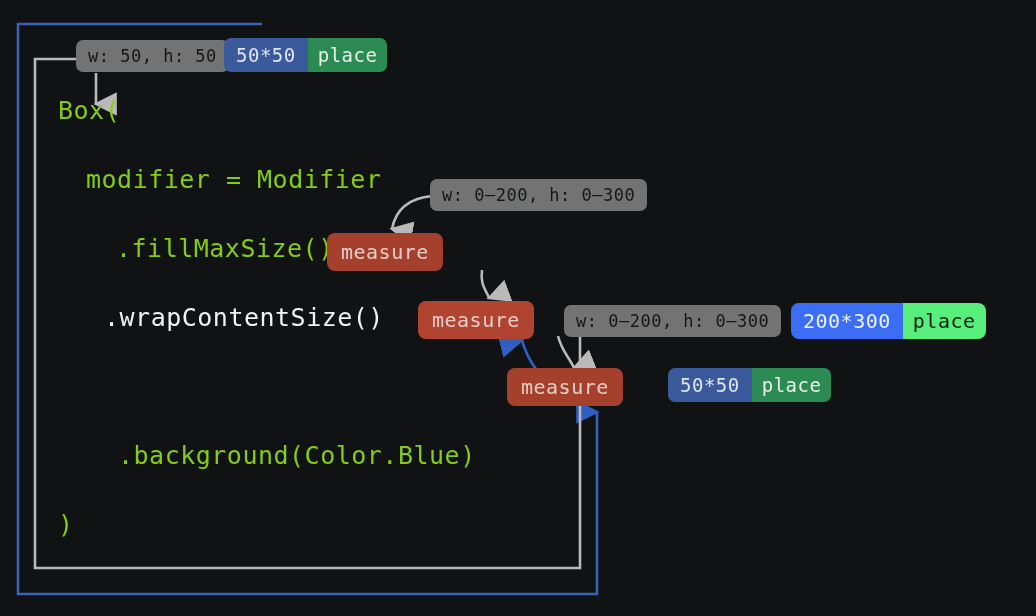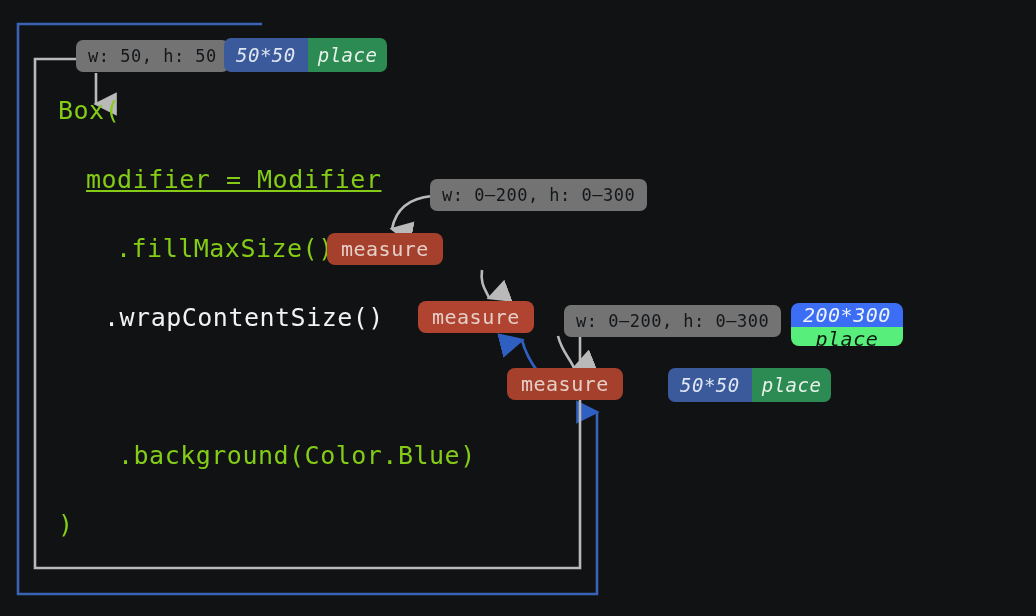--- a/index.html
+++ b/index.html
@@ -40,48 +40,47 @@
     background:#737373;
     color:#14171a;
     padding:0 12px;
     white-space:pre;
   }
   .chip.measure{
     background:#a4402c;
     color:#e6cfc8;
     padding:0 14px;
     font-size:20px;
-    height:32px;
+    height:38px;
     border-radius:8px;
   }
   .chip.measure.bright{background:#b04430;}
 
   
   .placepill{
     position:absolute;
     display:flex;
     height:34px;
     border-radius:7px;
     overflow:hidden;
     font-family:"DejaVu Sans Mono","Liberation Mono",monospace;
     font-size:19px;
     letter-spacing:0.5px;
-    font-style:italic;
   }
   .placepill .sz{
     display:flex;align-items:center;justify-content:center;
     padding:0 12px;
   }
   .placepill .pl{
     display:flex;align-items:center;justify-content:center;
     padding:0 10px;
   }
   .placepill.dim .sz{background:#3a5a9c;color:#dfe6f2;}
   .placepill.dim .pl{background:#2c8b52;color:#e8f2ea;}
-  .placepill.bright{height:43px;font-size:20px;border-radius:8px;flex-direction:column;}
+  .placepill.bright{height:36px;font-size:20px;border-radius:8px;}
   .placepill.bright .sz{background:#3b6ef5;color:#ecf2ff;}
   .placepill.bright .pl{background:#57ee7b;color:#0d1a10;}
 </style>
 </head>
 <body>
 
 <div id="stage">
 
   <svg class="paths" viewBox="0 0 1036 616">
     <defs>
@@ -109,21 +108,21 @@
     <path d="M 432,196 C 410,198 396,208 392,229" fill="none" stroke="#b9b9b9" stroke-width="2.6" marker-end="url(#arrGrayCurve)"></path>
 
     <path d="M 482,270 C 480,285 486,290 489,298" fill="none" stroke="#b9b9b9" stroke-width="2.6" marker-end="url(#arrGray)"></path>
 
     <path d="M 558,336 C 562,352 570,358 574,368" fill="none" stroke="#b9b9b9" stroke-width="2.6" marker-end="url(#arrGray)"></path>
 
     <path d="M 538,372 C 529,360 525,352 522,340" fill="none" stroke="#2f5fc0" stroke-width="2.8" marker-end="url(#arrBlue)"></path>
   </svg>
 
   <div class="code" style="left:58px; top:96px;">Box(</div>
-  <div class="code" style="left:86px; top:165px;text-decoration:underline;">modifier = Modifier</div>
+  <div class="code" style="left:86px; top:165px;">modifier = Modifier</div>
   <div class="code" style="left:116px; top:234px;">.fillMaxSize()</div>
   <div class="code hl" style="left:104px; top:303px;">.wrapContentSize()</div>
   <div class="code" style="left:118px; top:441px;">.background(Color.Blue)</div>
   <div class="code" style="left:58px; top:510px;">)</div>
 
   <div class="chip info" style="left:76px; top:40px;">w: 50, h: 50</div>
   <div class="chip info" style="left:430px; top:179px;">w: 0–200, h: 0–300</div>
   <div class="chip info" style="left:564px; top:305px;">w: 0–200, h: 0–300</div>
 
   <div class="chip measure" style="left:327px; top:233px;">measure</div>

